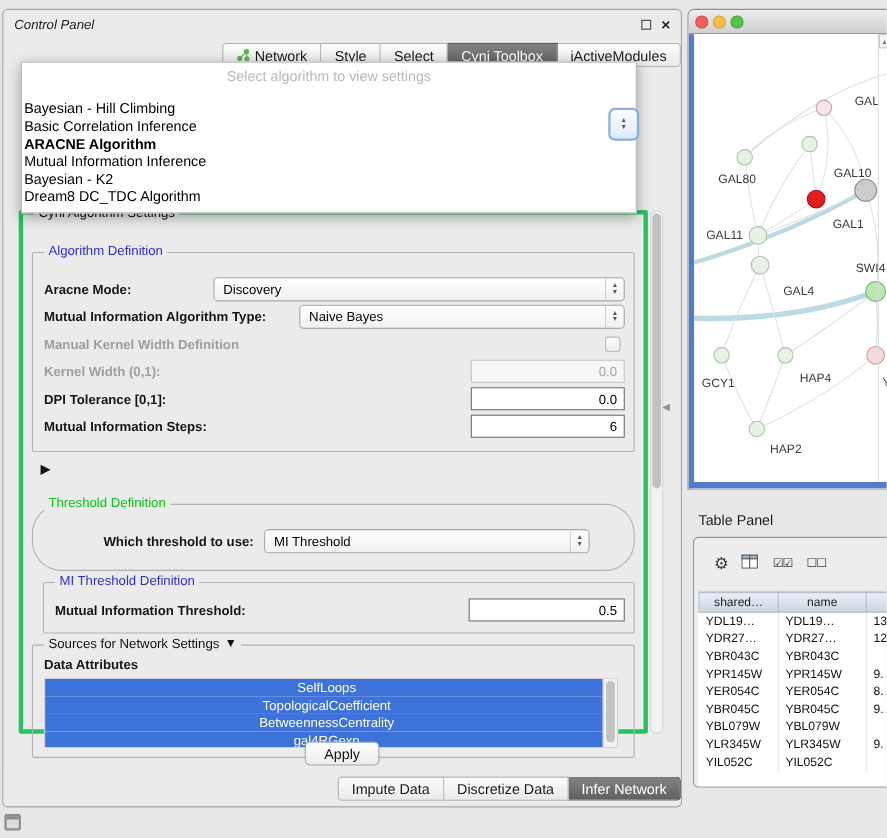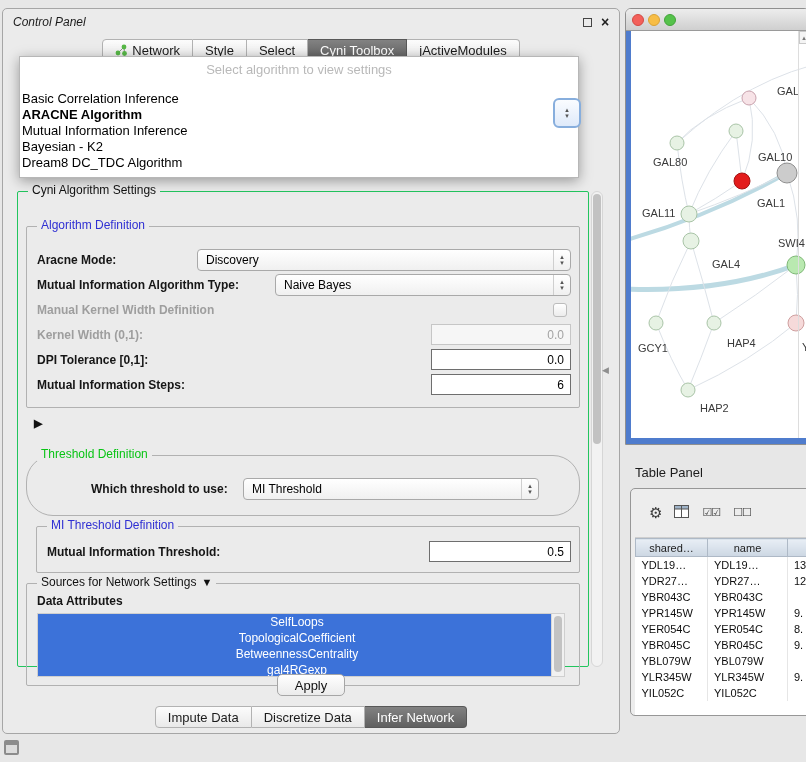--- a/index.html
+++ b/index.html
@@ -10,21 +10,21 @@
 .screen{position:absolute;left:0;top:0;width:806px;height:762px;overflow:hidden;}
 
 
 .control-panel{position:absolute;left:2px;top:8px;width:618px;height:726px;background:#ebebeb;
   border:1px solid #a6a6a6;border-radius:5px;}
 .cp-titlebar{height:26px;display:flex;align-items:center;padding:0 10px;font-size:12px;color:#1c1c1c;font-style:italic;}
 .cp-winbtns{margin-left:auto;display:flex;align-items:center;gap:9px;}
 .float-box{display:inline-block;width:9px;height:9px;border:1.5px solid #444;}
 .close-glyph{font-size:14px;font-weight:bold;color:#222;line-height:10px;}
 
-.cp-tabs,.bottom-tabs{display:flex;justify-content:center;}
+.cp-tabs,.bottom-tabs{display:flex;justify-content:flex-end;}
 .cp-tabs{margin-top:4px;}
 .tab{height:22px;display:flex;align-items:center;gap:5px;padding:0 12px;font-size:13px;color:#1b1b1b;
   background:linear-gradient(#fcfcfc,#e9e9e9);border:1px solid #b2b2b2;border-left:none;cursor:default;}
 .tab:first-child{border-left:1px solid #b2b2b2;border-radius:4px 0 0 4px;}
 .tab:last-child{border-radius:0 4px 4px 0;}
 .tab.selected{background:linear-gradient(#828282,#606060);color:#fff;border-color:#585858;}
 .tab-icon{display:inline-flex;}
 
 
 .algo-popup{position:absolute;left:16px;top:47px;width:560px;background:#fff;border:1px solid #b7b7b7;
@@ -32,21 +32,21 @@
 .popup-placeholder{color:#b9b9b9;text-align:center;font-size:13px;padding:2px 0 0;margin-bottom:14px;}
 .algo-option{font-size:13px;line-height:16px;padding-left:2px;color:#000;}
 .algo-option.selected{font-weight:bold;}
 .combo-peek{position:absolute;left:550px;top:89px;width:28px;height:30px;z-index:21;
   border:2px solid #87aedd;border-radius:6px;background:linear-gradient(#fafcff,#dfeafa);
   display:flex;flex-direction:column;align-items:center;justify-content:center;color:#555;
   font-size:7px;line-height:6px;}
 
 
 .settings-group{position:absolute;left:14px;top:182px;width:572px;height:476px;
-  border:1px solid #22c55e;border-radius:2px;}
+  border:4px solid #22c55e;border-radius:2px;}
 .gtitle{position:absolute;top:-9px;left:10px;background:#ebebeb;padding:0 4px;font-size:12px;
   color:#111;white-space:nowrap;display:flex;align-items:center;gap:5px;}
 .gtitle.blue{color:var(--group-title-blue);}
 .gtitle.green{color:var(--group-title-green);}
 .group{position:relative;border:1px solid #b1b1b1;border-radius:2px;}
 #algo-def-group{margin:34px 8px 0 8px;padding:20px 8px 10px 10px;}
 .frow{display:flex;align-items:center;height:25px;font-size:12px;}
 .lbl{font-weight:bold;color:#161616;}
 .lbl.dis{color:#9e9e9e;}
 .combo{display:flex;align-items:center;height:22px;border:1px solid #a9a9a9;border-radius:4px;
@@ -283,20 +283,21 @@
           <span>Discretize Data</span>
         </div>
         <div class="tab selected">
           <span>Infer Network</span>
         </div>
       </div>
 
     <div class="algo-popup">
       <div class="popup-placeholder">Select algorithm to view settings</div>
       <div id="algo-options">
+          <div class="algo-option">Bayesian - Hill Climbing</div>
           <div class="algo-option">Basic Correlation Inference</div>
           <div class="algo-option selected">ARACNE Algorithm</div>
           <div class="algo-option">Mutual Information Inference</div>
           <div class="algo-option">Bayesian - K2</div>
           <div class="algo-option">Dream8 DC_TDC Algorithm</div>
         </div>
     </div>
     <div class="combo-peek">
       <span>▴</span>
       <span>▾</span>

